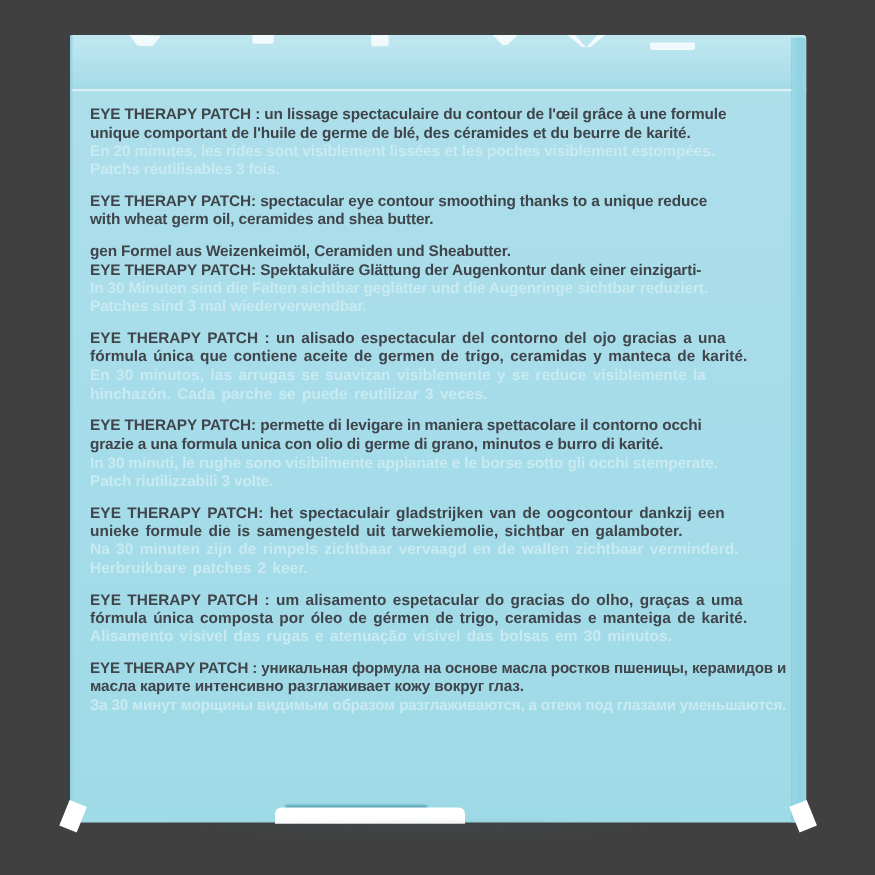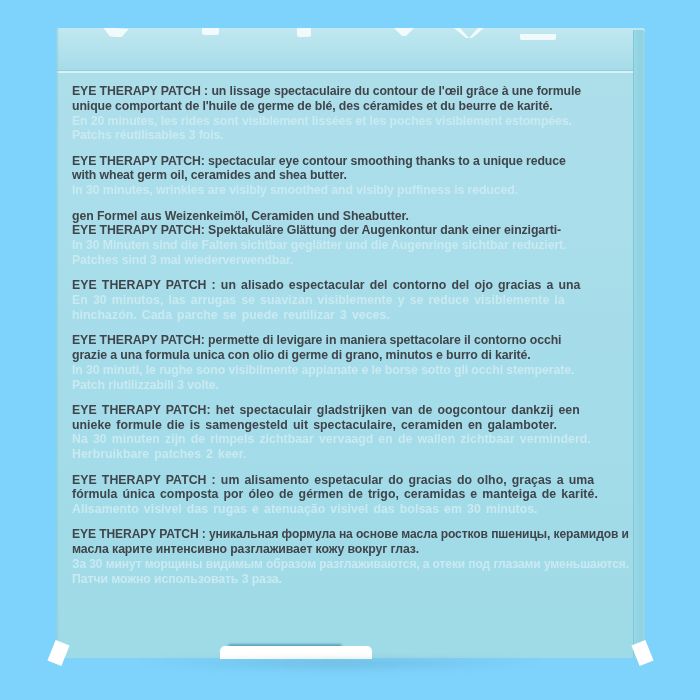--- a/index.html
+++ b/index.html
@@ -2,21 +2,21 @@
 <html style="--c-front: #a5dce9; --c-front_light: #aedfeb; --c-front_deep: #9fdae7; --c-top_face: #c0e8f0; --c-side: #9ad8e6; --c-text_dark: #3f454b; --c-text_faded: #c9eaf1; --c-notch_shadow: #4e9cb1;"><head>
 <meta charset="utf-8">
 <style>
   html, body { margin: 0; padding: 0; }
   body {
     width: 700px; height: 700px;
     background: #ffffff;
     font-family: "Liberation Sans", sans-serif;
     overflow: hidden;
   }
-  .scene { position: relative; width: 700px; height: 700px; background: #7dd3fc; }
+  .scene { position: relative; width: 700px; height: 700px; background: #404040; }
 
   
   .box {
     position: absolute; left: 56px; top: 28px; width: 589px; height: 630px;
     background: linear-gradient(180deg, var(--c-front_light) 0%, var(--c-front) 55%, var(--c-front_deep) 100%);
     border-radius: 3px 3px 1px 1px;
   }
   .box-top {
     position: absolute; left: 0; top: 0; right: 0; height: 42px;
     background: linear-gradient(180deg, var(--c-top_face) 0%, var(--c-front_light) 70%, var(--c-front) 100%);
@@ -109,61 +109,60 @@
       <div class="lang-block">
         <div class="line"><span>EYE THERAPY PATCH : un lissage spectaculaire du contour de l'œil grâce à une formule</span></div>
         <div class="line"><span>unique comportant de l'huile de germe de blé, des céramides et du beurre de karité.</span></div>
         <div class="line faded"><span>En 20 minutes, les rides sont visiblement lissées et les poches visiblement estompées.</span></div>
         <div class="line faded"><span>Patchs réutilisables 3 fois.</span></div>
       </div>
 
       <div class="lang-block">
         <div class="line"><span>EYE THERAPY PATCH: spectacular eye contour smoothing thanks to a unique reduce</span></div>
         <div class="line"><span>with wheat germ oil, ceramides and shea butter.</span></div>
-        <div class="line faded"><span>In 30 minutes, wrinkles are visibly smoothed and visibly puffiness is reduced.</span></div>
       </div>
 
       <div class="lang-block">
         <div class="line"><span>gen Formel aus Weizenkeimöl, Ceramiden und Sheabutter.</span></div>
         <div class="line"><span>EYE THERAPY PATCH: Spektakuläre Glättung der Augenkontur dank einer einzigarti-</span></div>
         <div class="line faded"><span>In 30 Minuten sind die Falten sichtbar geglätter und die Augenringe sichtbar reduziert.</span></div>
         <div class="line faded"><span>Patches sind 3 mal wiederverwendbar.</span></div>
       </div>
 
       <div class="lang-block justified">
         <div class="line"><span>EYE THERAPY PATCH : un alisado espectacular del contorno del ojo gracias a una</span></div>
+        <div class="line"><span>fórmula única que contiene aceite de germen de trigo, ceramidas y manteca de karité.</span></div>
         <div class="line faded"><span>En 30 minutos, las arrugas se suavizan visiblemente y se reduce visiblemente la</span></div>
         <div class="line faded"><span>hinchazón. Cada parche se puede reutilizar 3 veces.</span></div>
       </div>
 
       <div class="lang-block">
         <div class="line"><span>EYE THERAPY PATCH: permette di levigare in maniera spettacolare il contorno occhi</span></div>
         <div class="line"><span>grazie a una formula unica con olio di germe di grano, minutos e burro di karité.</span></div>
         <div class="line faded"><span>In 30 minuti, le rughe sono visibilmente appianate e le borse sotto gli occhi stemperate.</span></div>
         <div class="line faded"><span>Patch riutilizzabili 3 volte.</span></div>
       </div>
 
       <div class="lang-block justified">
         <div class="line"><span>EYE THERAPY PATCH: het spectaculair gladstrijken van de oogcontour dankzij een</span></div>
-        <div class="line"><span>unieke formule die is samengesteld uit spectaculaire, ceramiden en galamboter.</span></div>
+        <div class="line"><span>unieke formule die is samengesteld uit tarwekiemolie, sichtbar en galamboter.</span></div>
         <div class="line faded"><span>Na 30 minuten zijn de rimpels zichtbaar vervaagd en de wallen zichtbaar verminderd.</span></div>
         <div class="line faded"><span>Herbruikbare patches 2 keer.</span></div>
       </div>
 
       <div class="lang-block justified">
         <div class="line"><span>EYE THERAPY PATCH : um alisamento espetacular do gracias do olho, graças a uma</span></div>
         <div class="line"><span>fórmula única composta por óleo de gérmen de trigo, ceramidas e manteiga de karité.</span></div>
         <div class="line faded"><span>Alisamento visivel das rugas e atenuação visivel das bolsas em 30 minutos.</span></div>
       </div>
 
       <div class="lang-block">
         <div class="line"><span style="transform: scaleX(0.982363);">EYE THERAPY PATCH : уникальная формула на основе масла ростков пшеницы, керамидов и</span></div>
         <div class="line"><span>масла карите интенсивно разглаживает кожу вокруг глаз.</span></div>
         <div class="line faded"><span style="transform: scaleX(0.977193);">За 30 минут морщины видимым образом разглаживаются, а отеки под глазами уменьшаются.</span></div>
-        <div class="line faded"><span>Патчи можно использовать 3 раза.</span></div>
       </div>
 
     </div>
 
     <div class="notch-slot"></div>
     <div class="bottom-notch"></div>
     <div class="corner-cut left"></div>
     <div class="corner-cut right"></div>
   </div>
 

